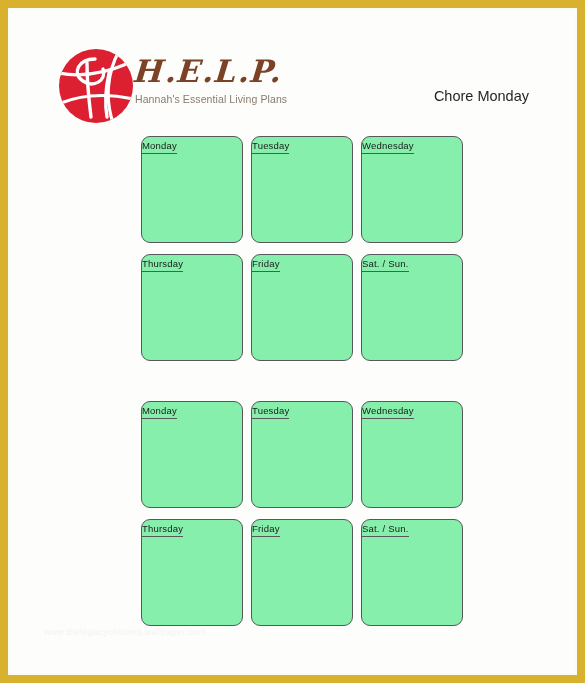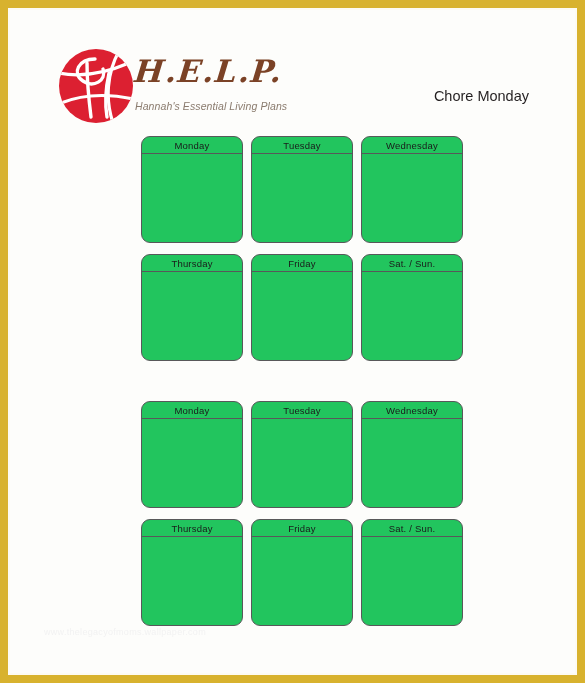--- a/index.html
+++ b/index.html
@@ -77,23 +77,22 @@
     transform: skewX(-6deg);
   }
 
   #tagline {
     display: block;
     font-family: "Liberation Sans", sans-serif;
     font-size: 10.5px;
     color: #8a7b6e;
     line-height: 14px;
     white-space: nowrap;
-    margin-top: 8px;
+    margin-top: 1px;
     letter-spacing: 0.1px;
-    font-style: italic;
   }
 
   #doc-title {
     position: absolute;
     right: 46px;
     top: 78px;
     font-family: "Liberation Sans", sans-serif;
     font-size: 14.5px;
     color: #231f20;
     white-space: nowrap;
@@ -114,23 +113,22 @@
     width: 322px;
   }
   .row-gap { height: 11px; }
 
   .day-box {
     width: 102px;
     height: 107px;
     box-sizing: border-box;
     border: 1.2px solid #58585a;
     border-radius: 9px;
-    background: #22c55e;
+    background: #86efac;
     display: flex;
-    flex-direction: column;
     overflow: hidden;
   }
   .day-header {
     height: 16px;
     flex: 0 0 16px;
     border-bottom: 1.2px solid #58585a;
     display: flex;
     align-items: center;
     justify-content: center;
     font-family: "Liberation Sans", sans-serif;

